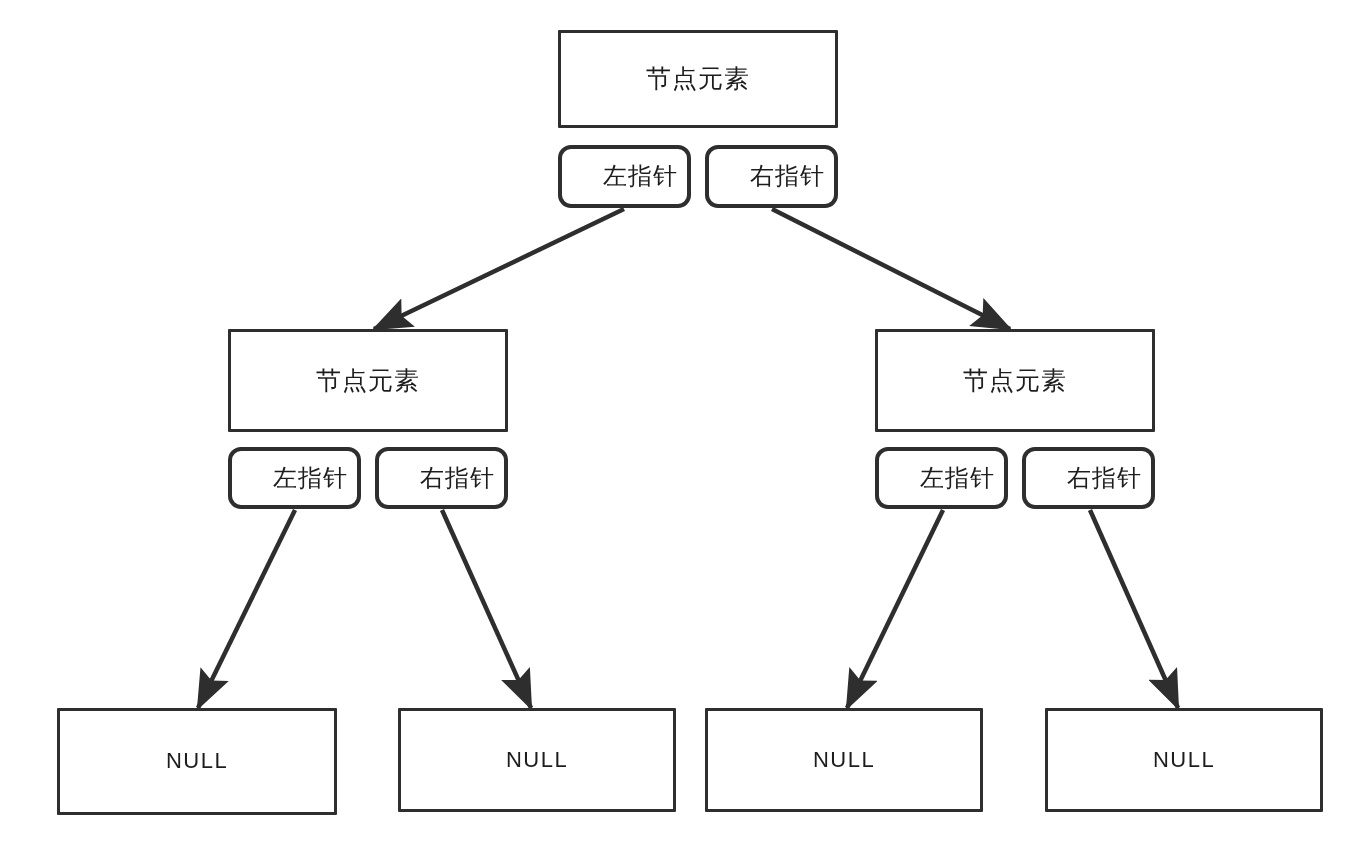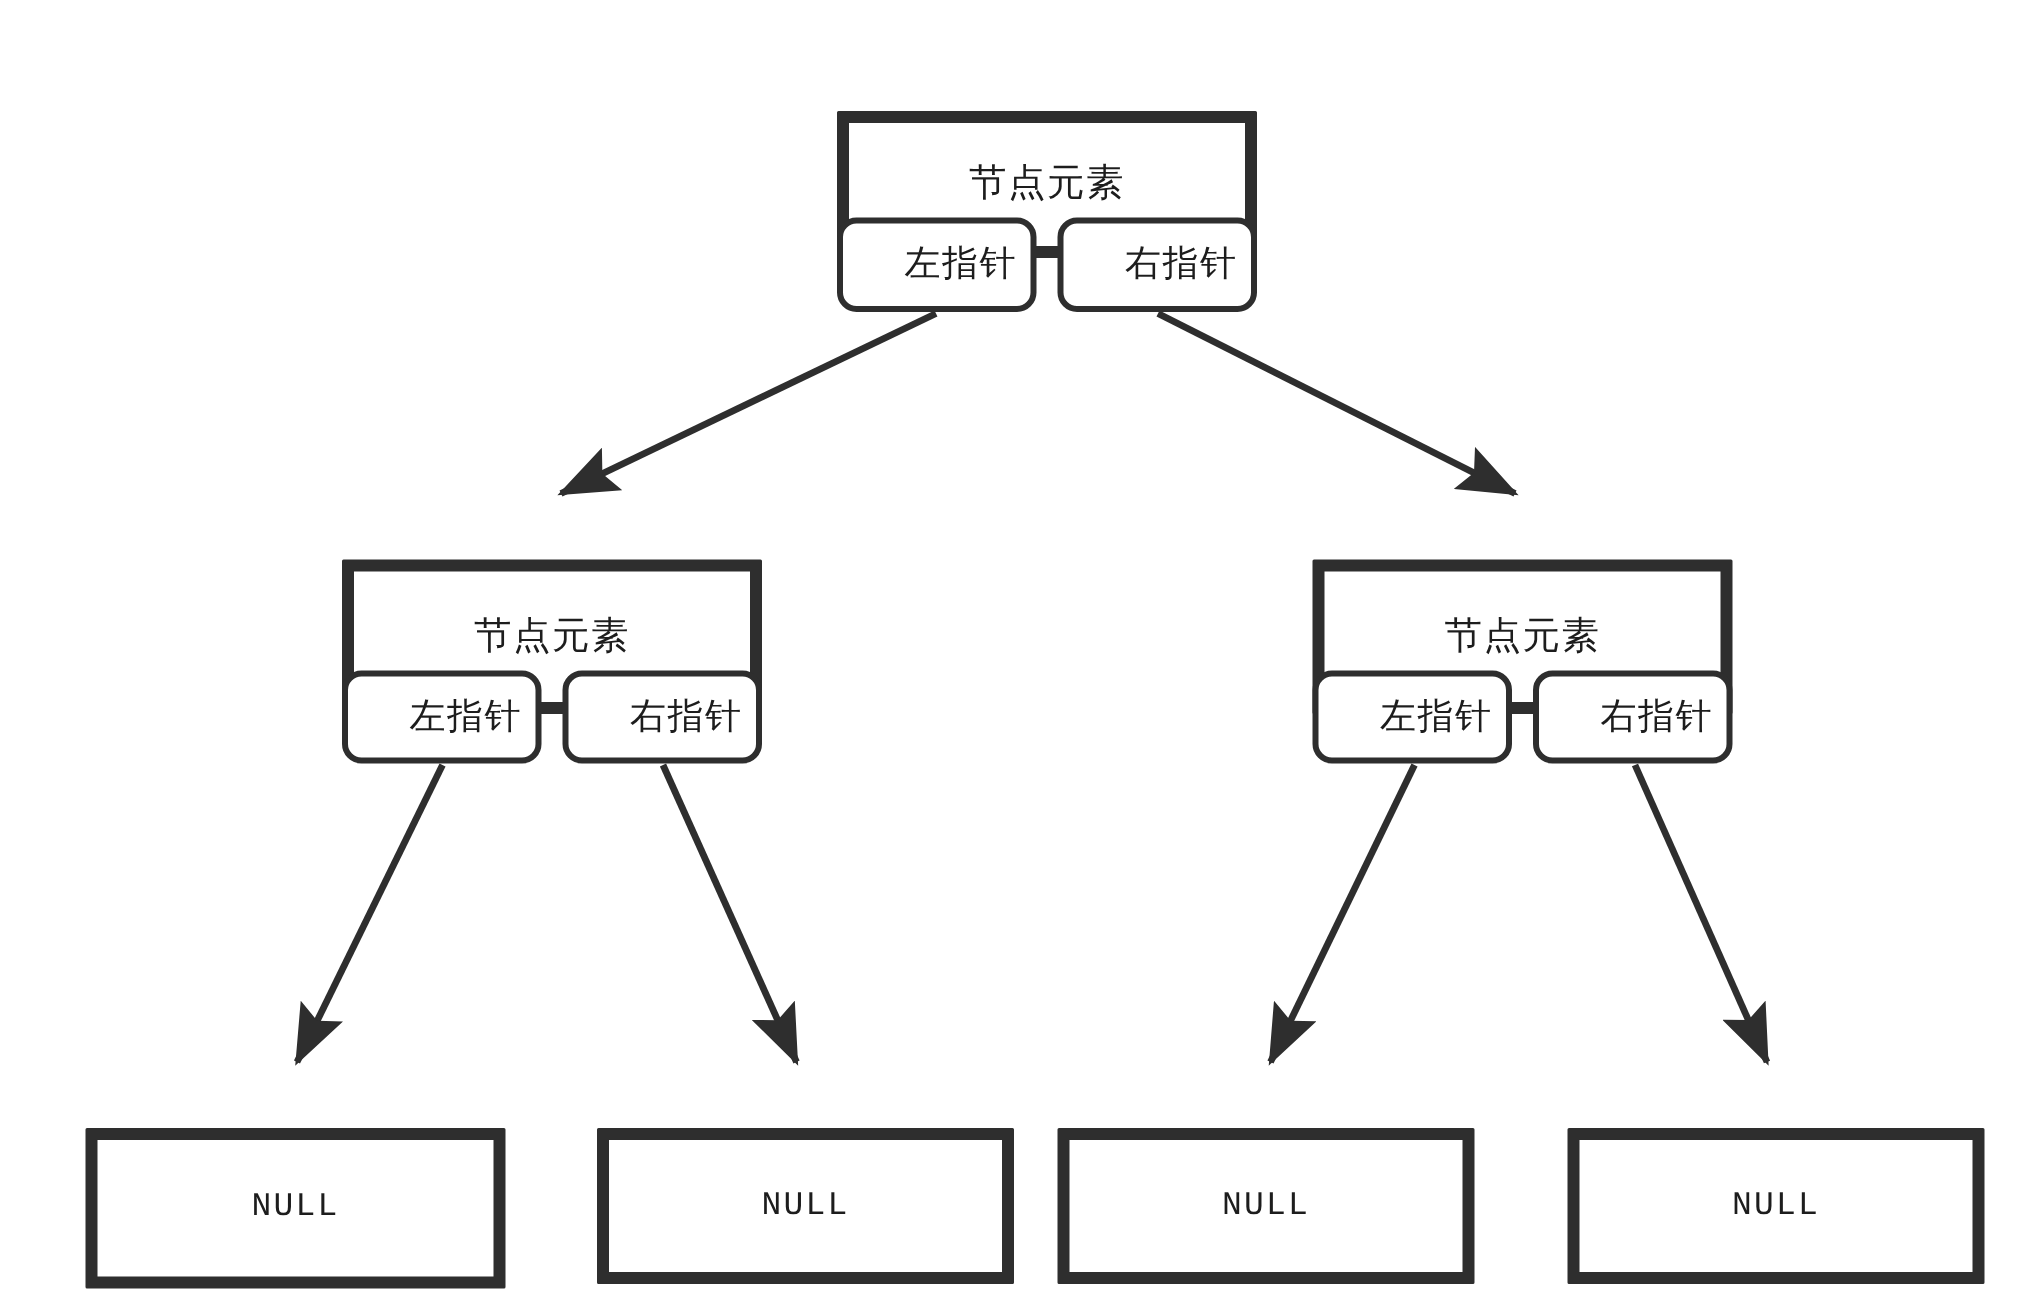--- a/index.html
+++ b/index.html
@@ -21,37 +21,36 @@
     left: 0;
     top: 0;
     width: 1352px;
     height: 864px;
     pointer-events: none;
   }
   .node-box {
     position: absolute;
     box-sizing: border-box;
     background: #ffffff;
-    border: 8px solid #fca5a5;
+    border: 3px solid #fca5a5;
     border-radius: 1px;
     display: flex;
     align-items: center;
     justify-content: center;
     text-align: center;
     color: #1d1d1d;
     z-index: 2;
-    margin-top: 44px;
   }
   .elem-box {
     font-size: 25px;
     letter-spacing: 1px;
   }
   .null-box {
     font-size: 22px;
-    font-family: Liberation Mono, monospace;
+    font-family: Liberation Sans, sans-serif;
     letter-spacing: 1.5px;
   }
   .ptr-box {
     position: absolute;
     box-sizing: border-box;
     background: #ffffff;
     border: 4px solid #2e2e2e;
     border-radius: 13px;
     display: flex;
     align-items: center;

